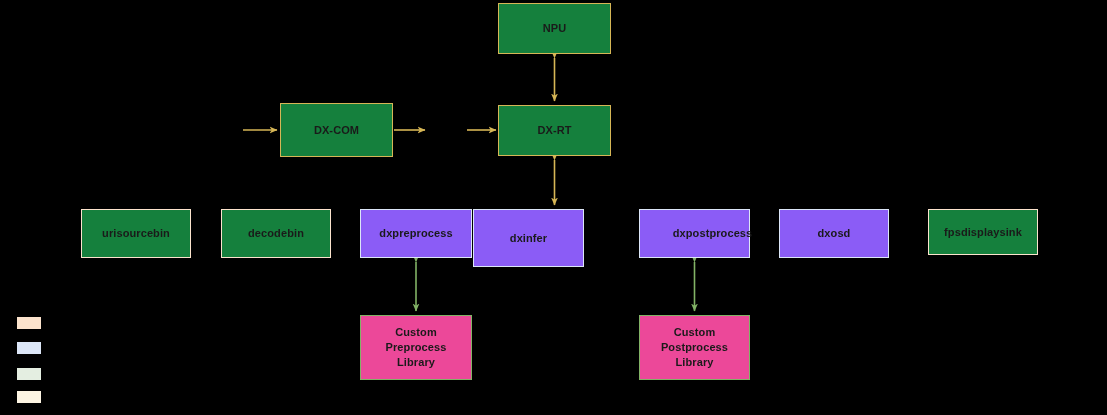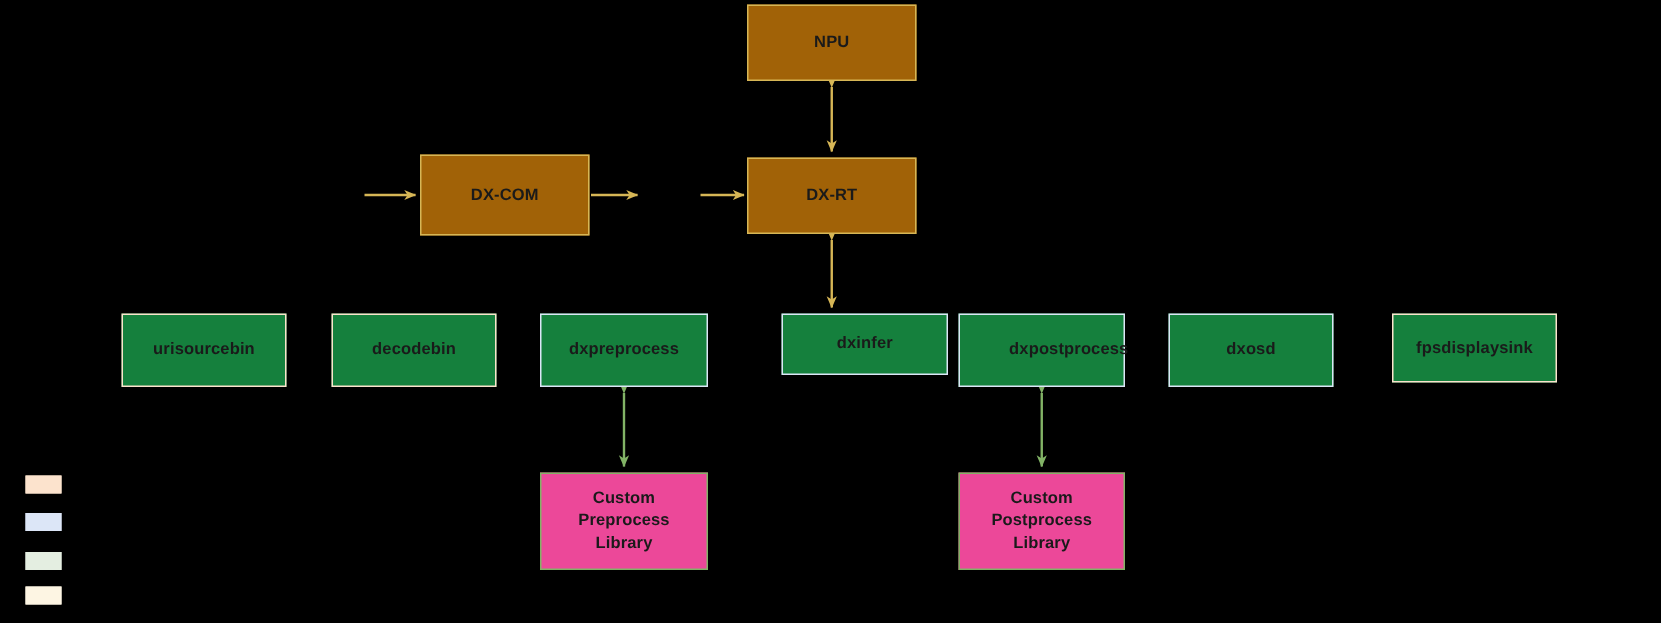--- a/index.html
+++ b/index.html
@@ -26,25 +26,25 @@
     font-size: 11px;
     font-weight: 700;
     line-height: 1.35;
     letter-spacing: 0.1px;
   }
   .node.orange {
     background: #15803d;
     border: 1px solid #fce3cd;
   }
   .node.blue {
+    background: #8b5cf6;
+    border: 1px solid #dce6f7;
+  }
+  .node.cream {
     background: #15803d;
-    border: 1px solid #dce6f7;
-  }
-  .node.cream {
-    background: #a16207;
     border: 1px solid #d6b656;
   }
   .node.green {
     background: #ec4899;
     border: 1px solid #82b366;
   }
   .node.multiline {
     flex-direction: column;
     font-weight: 700;
   }
@@ -143,21 +143,21 @@
   </div>
 
   <div class="node orange" style="left:221px; top:209px; width:110px; height:49px;">
     <span>decodebin</span>
   </div>
 
   <div class="node blue" style="left:360px; top:209px; width:112px; height:49px;">
     <span>dxpreprocess</span>
   </div>
 
-  <div class="node blue" style="left:521px; top:209px; width:111px; height:41px;">
+  <div class="node blue" style="left:473px; top:209px; width:111px; height:58px;">
     <span>dxinfer</span>
   </div>
 
   <div class="node blue" style="left:639px; top:209px; width:111px; height:49px;padding-left:36px;">
     <span>dxpostprocess</span>
   </div>
 
   <div class="node blue" style="left:779px; top:209px; width:110px; height:49px;">
     <span>dxosd</span>
   </div>

